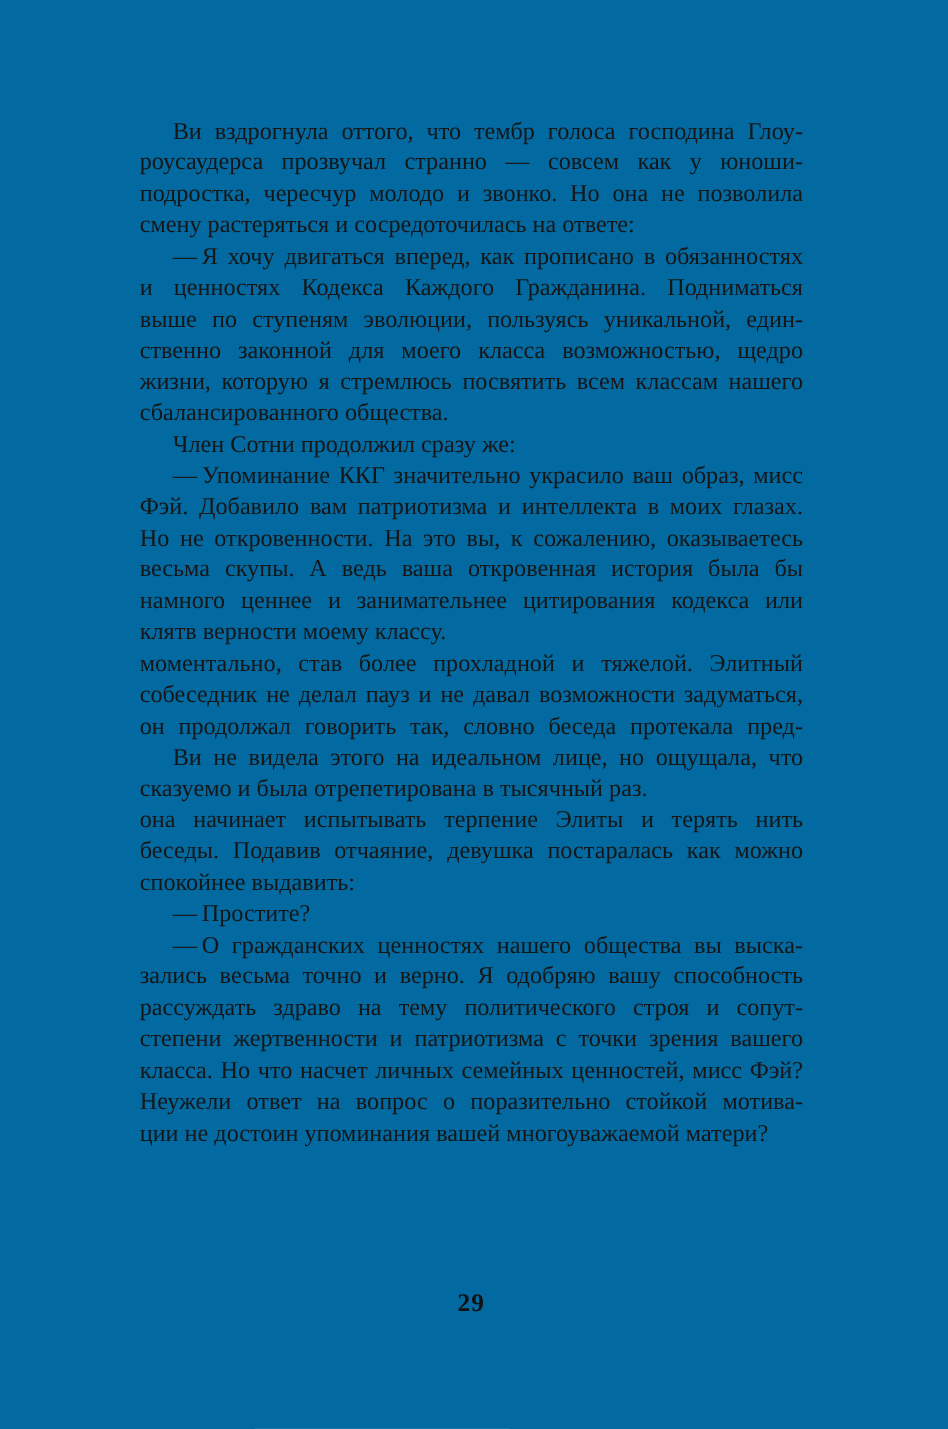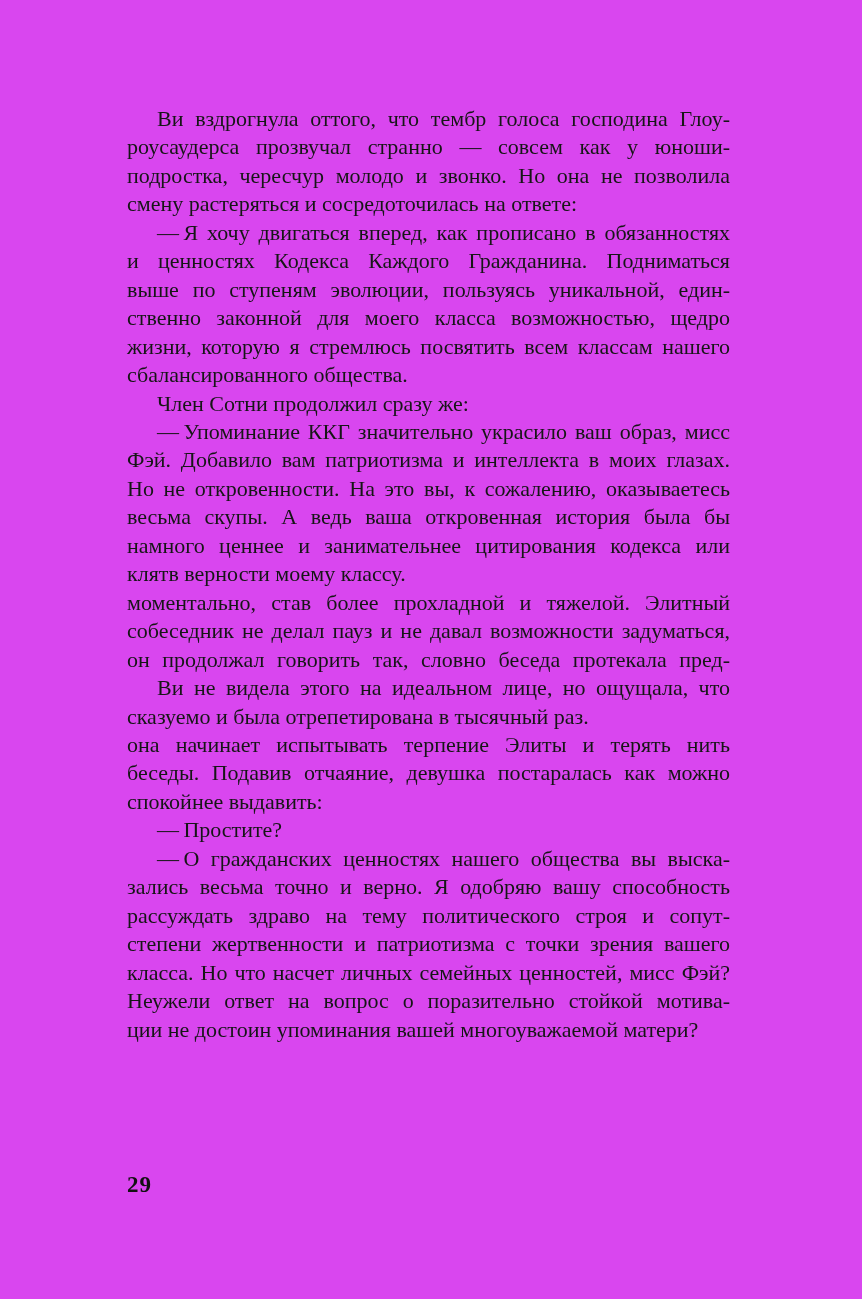--- a/index.html
+++ b/index.html
@@ -4,21 +4,21 @@
 <style>
   html, body {
     margin: 0;
     padding: 0;
     background: #ffffff;
   }
   .page {
     position: relative;
     width: 862px;
     height: 1299px;
-    background: #d946ef;
+    background: #0369a1;
     overflow: hidden;
     font-family: "Liberation Serif", "DejaVu Serif", serif;
     color: #161616;
   }
   .text-block {
     position: absolute;
     left: 127px;
     top: 105px;
     width: 603px;
   }
@@ -35,20 +35,21 @@
   }
   .line.last {
     text-align: left;
     text-align-last: left;
   }
   .page-number {
     position: absolute;
     left: 127px;
     top: 1172px;
     width: 603px;
+    text-align: center;
     font-size: 23px;
     font-weight: 700;
     letter-spacing: 1px;
     color: #111111;
   }
 </style>
 </head>
 <body>
 
 <div class="page">

